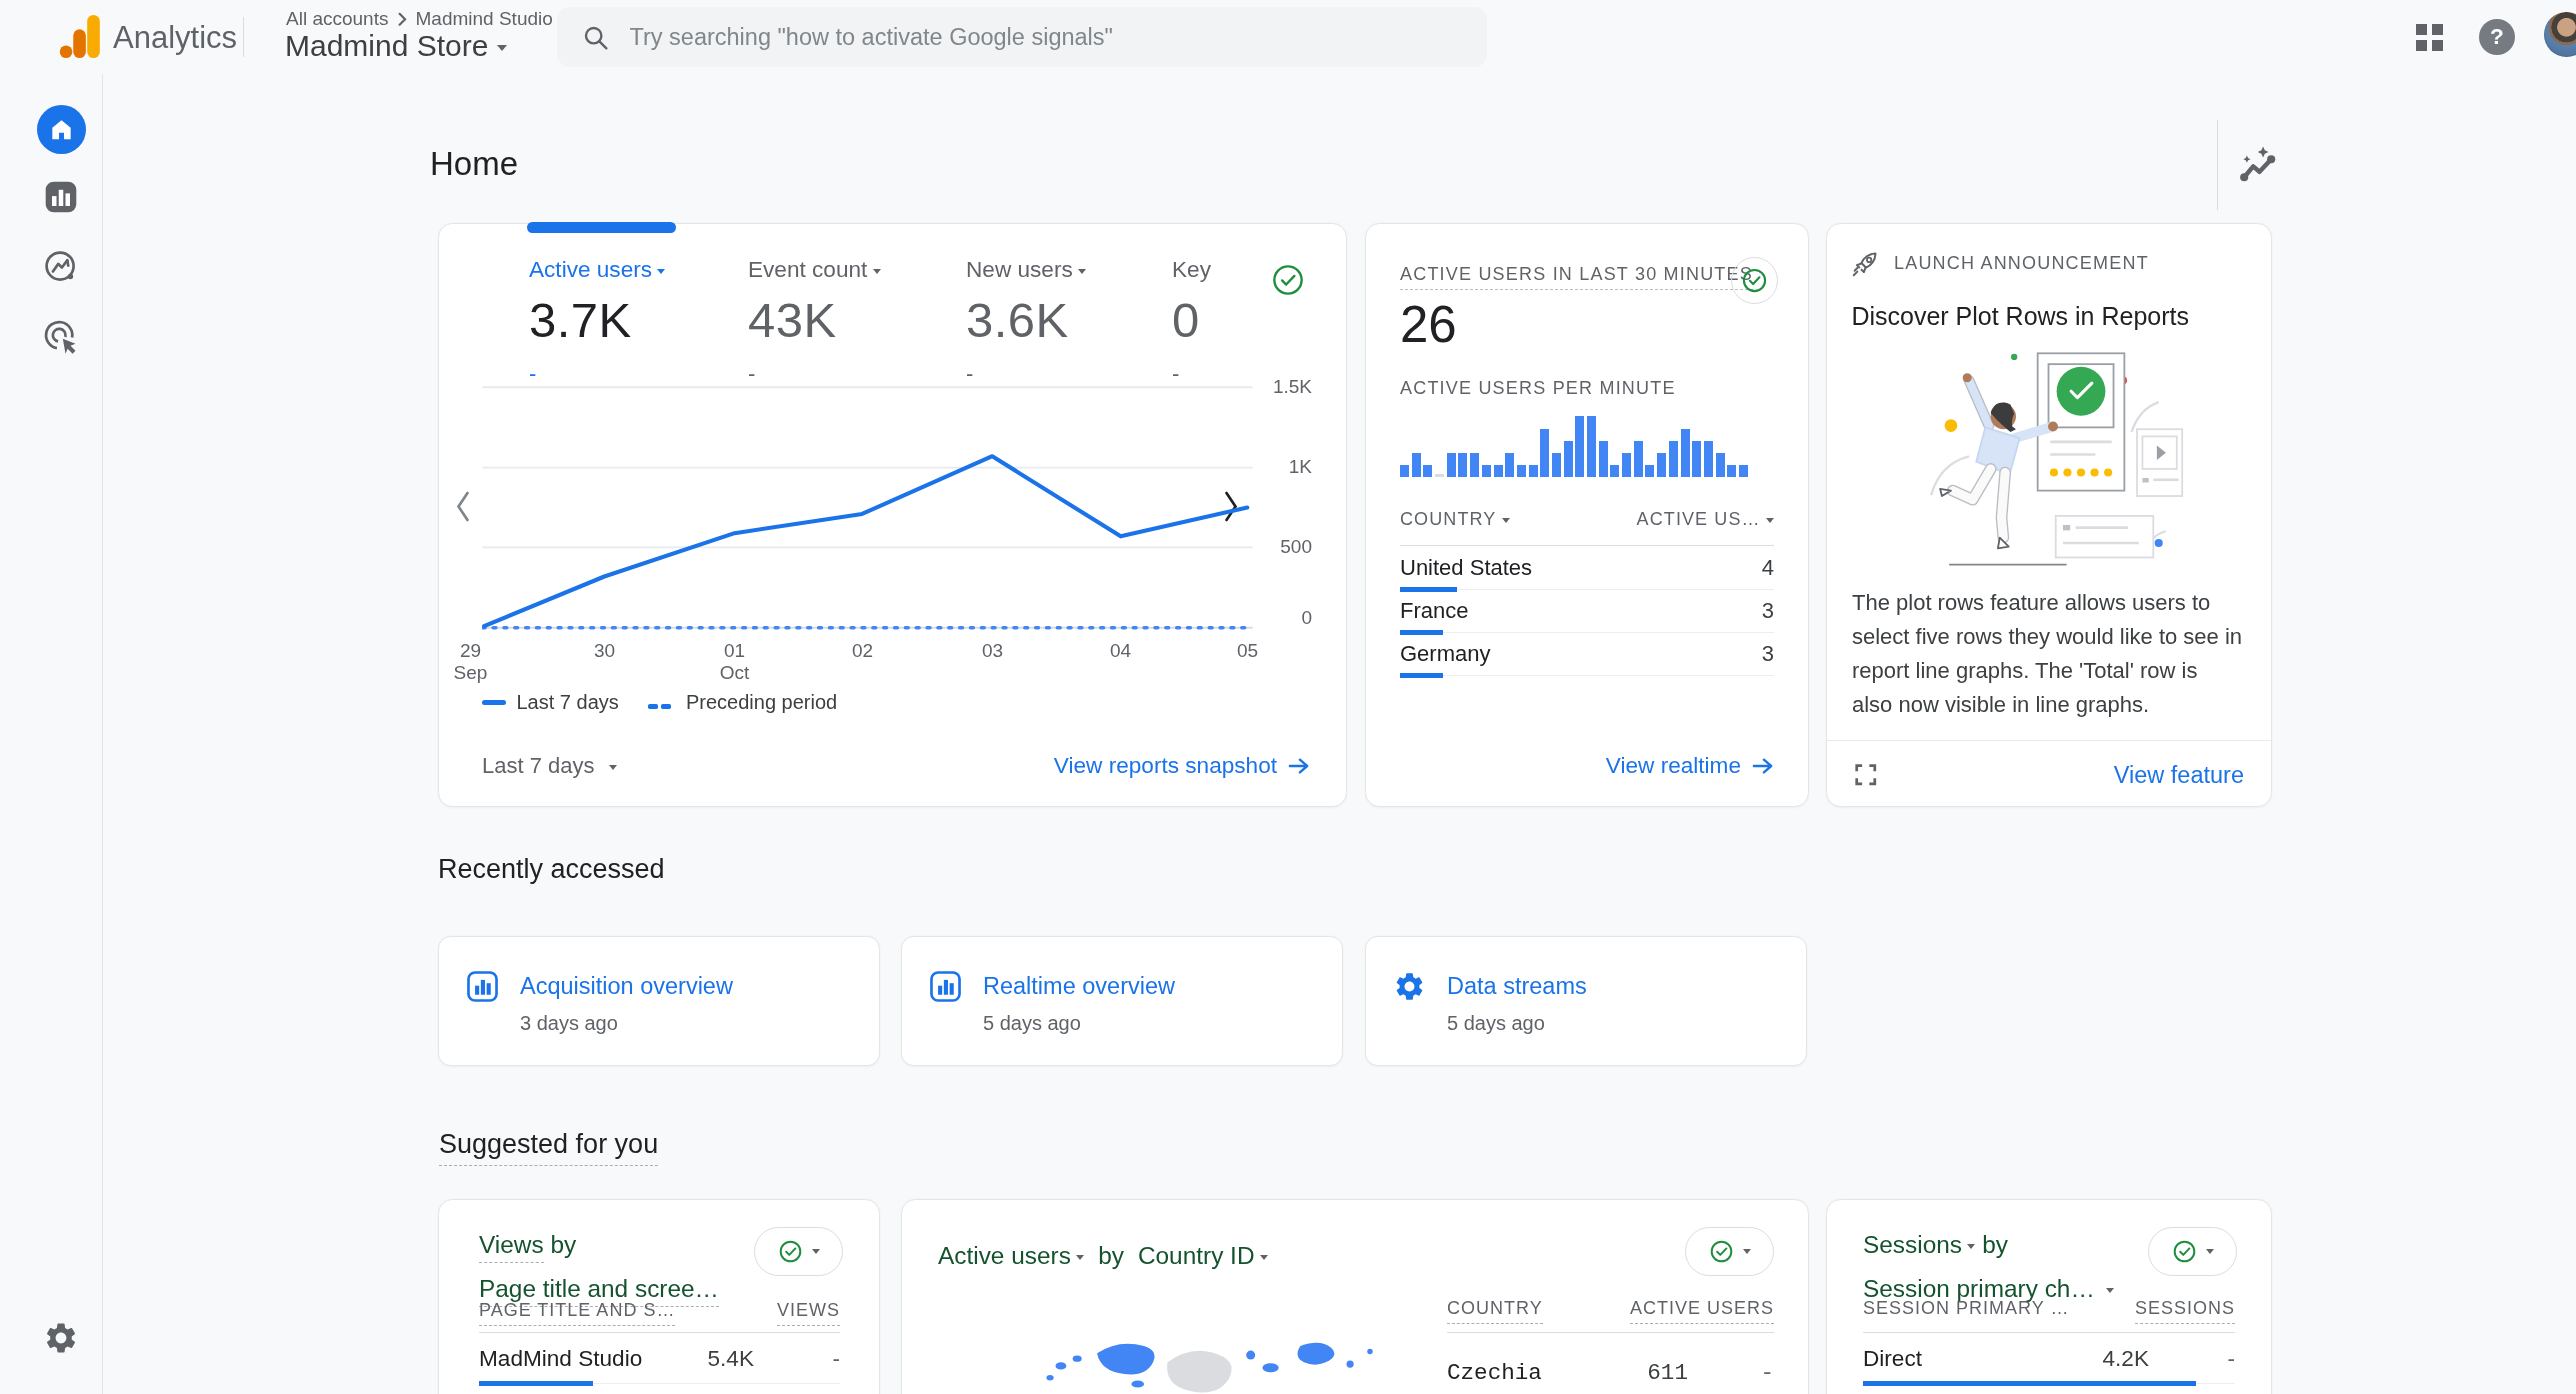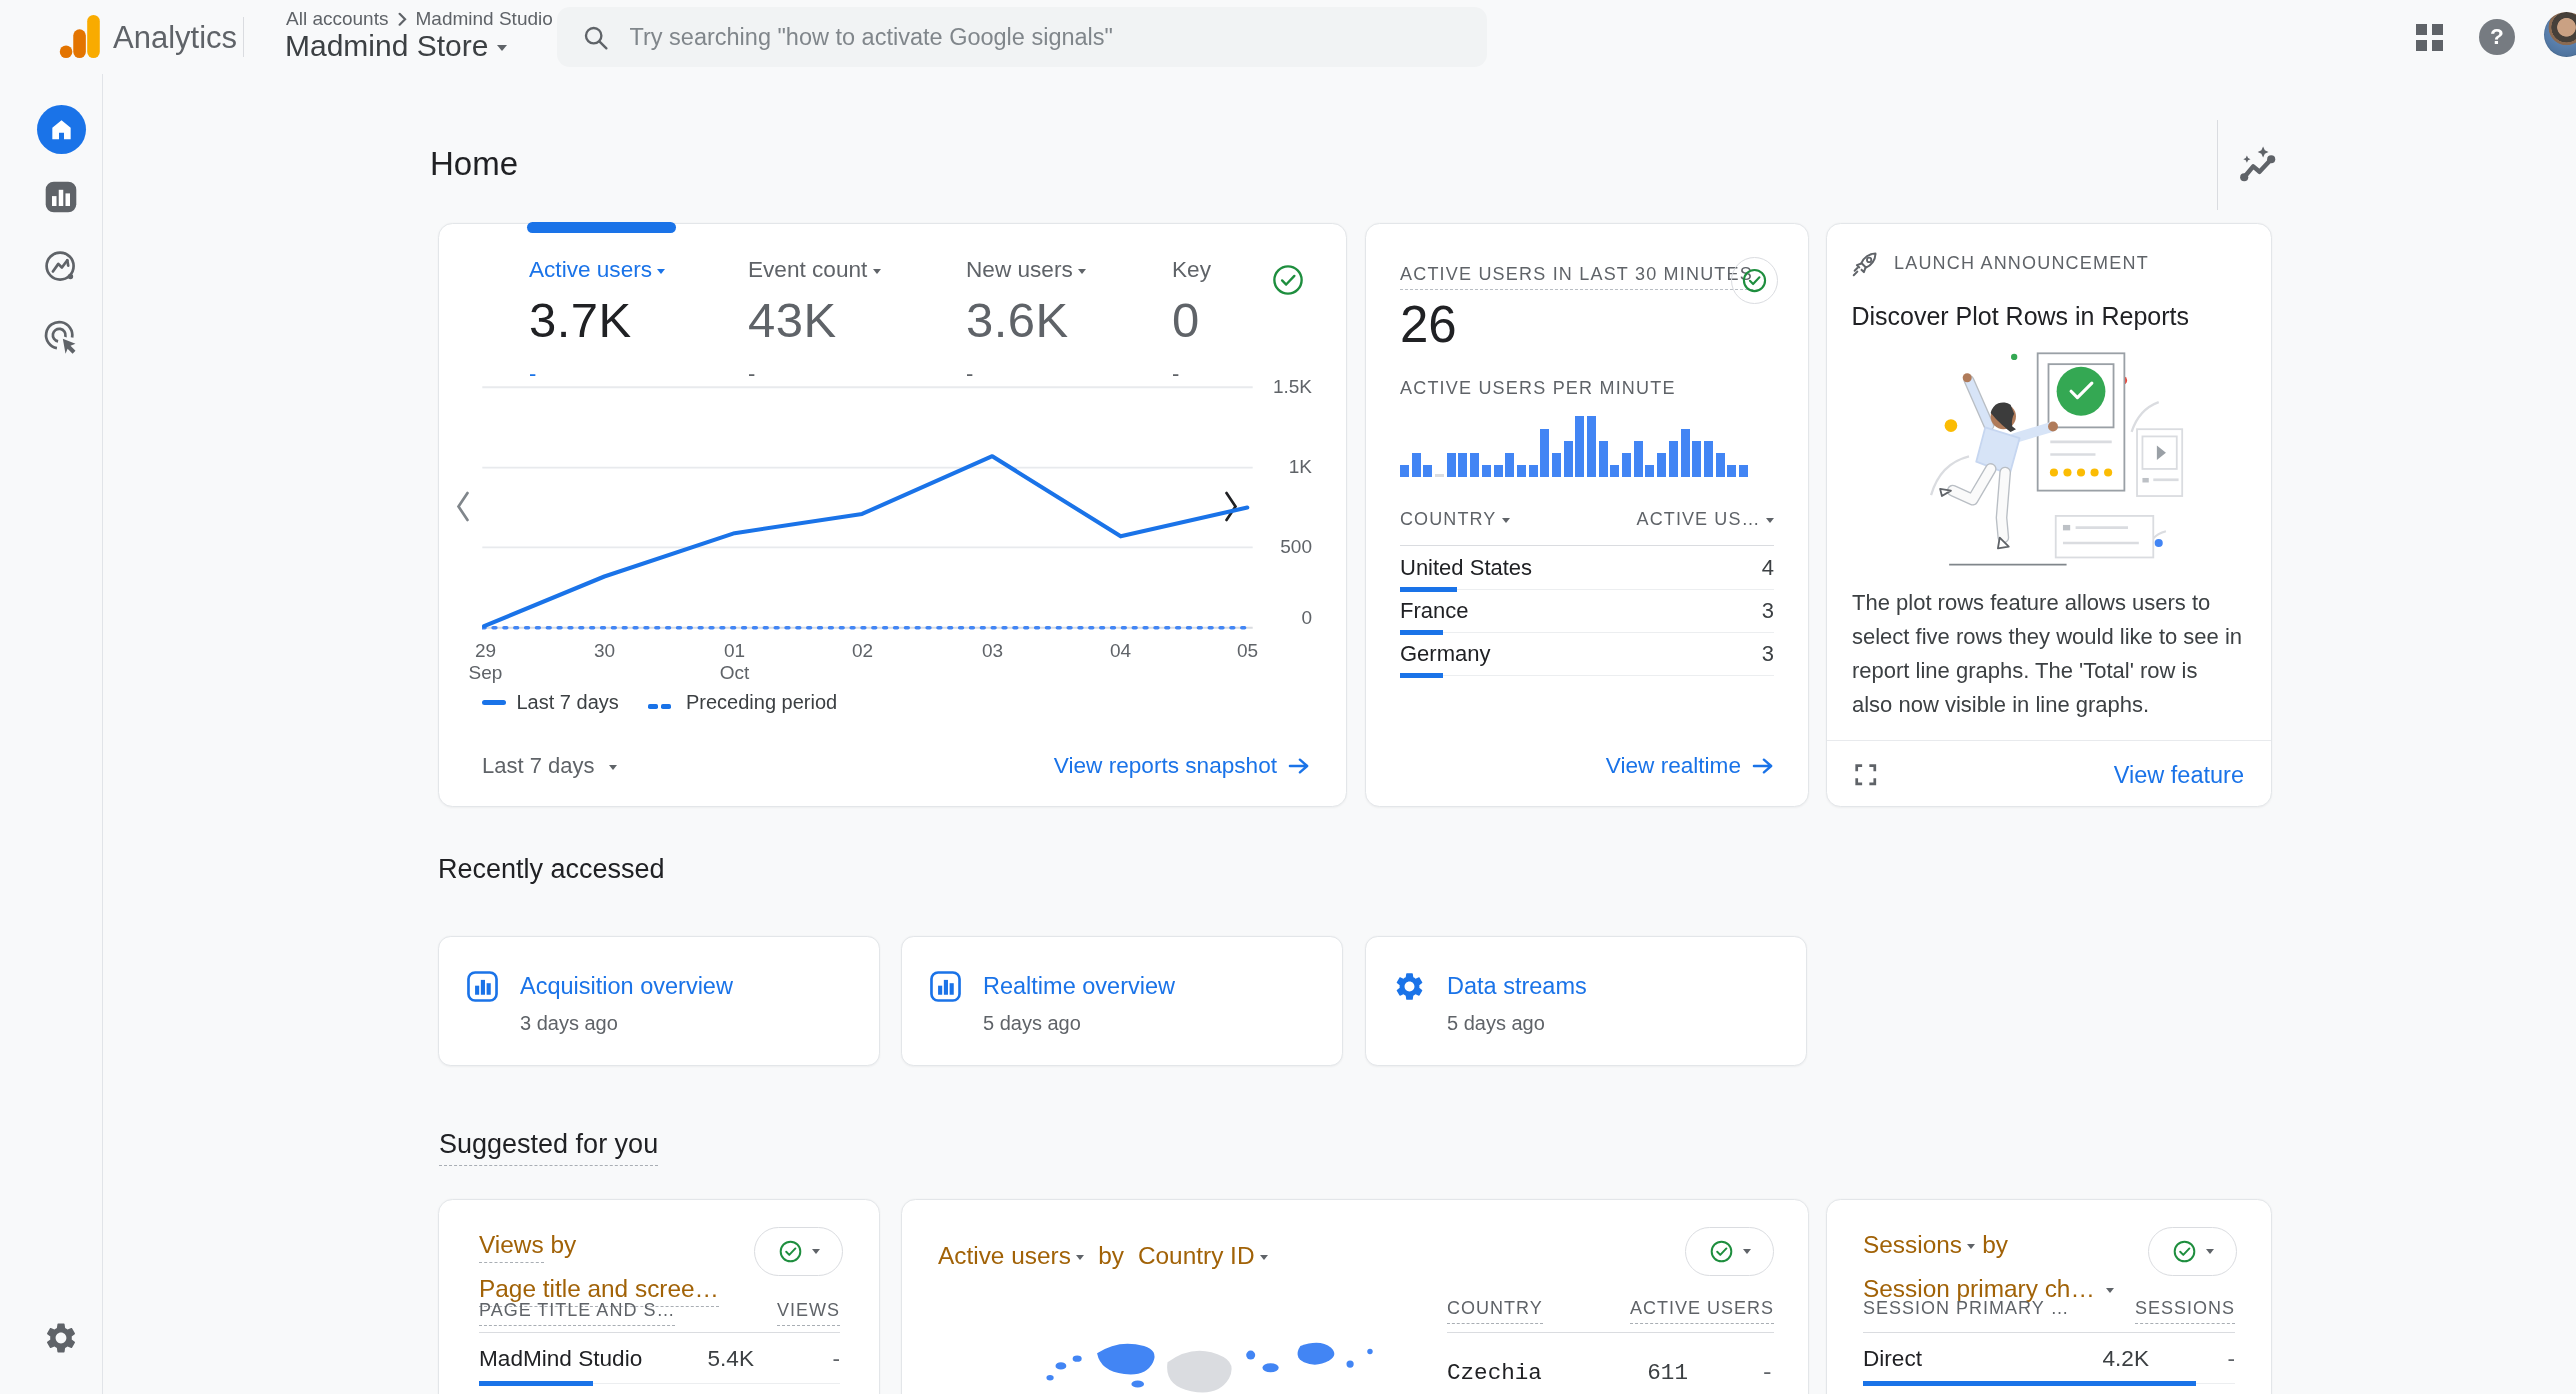--- a/index.html
+++ b/index.html
@@ -45,21 +45,21 @@
   .rtbar{width:9px;background:#4285f4;}
   .rtbar.zero{background:#dadce0;}
   .rt-head{display:flex;justify-content:space-between;font-size:18px;color:#5f6368;letter-spacing:1.1px;font-weight:500;}
   .rt-row{position:relative;height:42px;display:flex;justify-content:space-between;align-items:center;border-bottom:1.8px solid #eceef0;}
   .rt-row .nm{font-size:22px;font-weight:500;color:#202124;}
   .rt-row .vl{font-size:22px;color:#3c4043;}
   .pbar{position:absolute;left:0;bottom:-2.7px;height:4.5px;background:#1a73e8;}
   
   .recent-card{position:absolute;top:936px;width:440px;height:128px;background:#fff;border:0.9px solid #e3e6e9;border-radius:12.7px;cursor:pointer;box-shadow:0 0.9px 1.8px rgba(60,64,67,.06);}
   
-  .sg-title{font-size:24.4px;color:#a16207;line-height:35px;}
+  .sg-title{font-size:24.4px;color:#14532d;line-height:35px;}
   .pill{position:absolute;width:87px;height:47px;border:0.9px solid #dadce0;border-radius:24.4px;background:#fff;display:flex;align-items:center;justify-content:center;gap:8.1px;cursor:pointer;}
   .sg-head{position:absolute;display:flex;justify-content:space-between;font-size:18px;color:#5f6368;letter-spacing:1px;font-weight:500;}
   .sg-row{position:absolute;height:49px;display:flex;align-items:center;border-bottom:1.8px solid #eceef0;}
   .sg-row .nm{flex:1;font-size:22.6px;font-weight:500;color:#202124;}
   .sg-row .vl{width:104px;text-align:right;font-size:22.6px;color:#3c4043;}
   .sg-row .dl{width:86px;text-align:right;font-size:22.6px;color:#5f6368;}
 </style>
 </head>
 <body>
 
@@ -199,21 +199,21 @@
       <line x1="0" y1="185" x2="852" y2="185" stroke="#e8eaed" stroke-width="2"></line>
       <line x1="0" y1="274" x2="852" y2="274" stroke="#dadce0" stroke-width="2"></line>
       <line x1="0" y1="274" x2="852" y2="274" stroke="#4285f4" stroke-width="4" stroke-dasharray="3 9" stroke-linecap="round"></line>
       <polyline id="trendline" points="2,272.2 135,217.3 279,169.4 420,148.1 564,84.3 706,172.9 846,141.0" fill="none" stroke="#1a73e8" stroke-width="4.5" stroke-linejoin="round" stroke-linecap="round"></polyline>
     </svg>
     <div class="ytick" style="left:819px;top:152px;">1.5K</div>
     <div class="ytick" style="left:819px;top:232px;">1K</div>
     <div class="ytick" style="left:819px;top:312px;">500</div>
     <div class="ytick" style="left:819px;top:383px;">0</div>
 
-    <div class="xlab" style="left:15px;top:416px;">
+    <div class="xlab" style="left:0;top:416px;">
         <div>29</div>
         <div>Sep</div>
       </div>
     <div class="xlab" style="left:134px;top:416px;">
         <div>30</div>
         <div></div>
       </div>
     <div class="xlab" style="left:264px;top:416px;">
         <div>01</div>
         <div>Oct</div>

